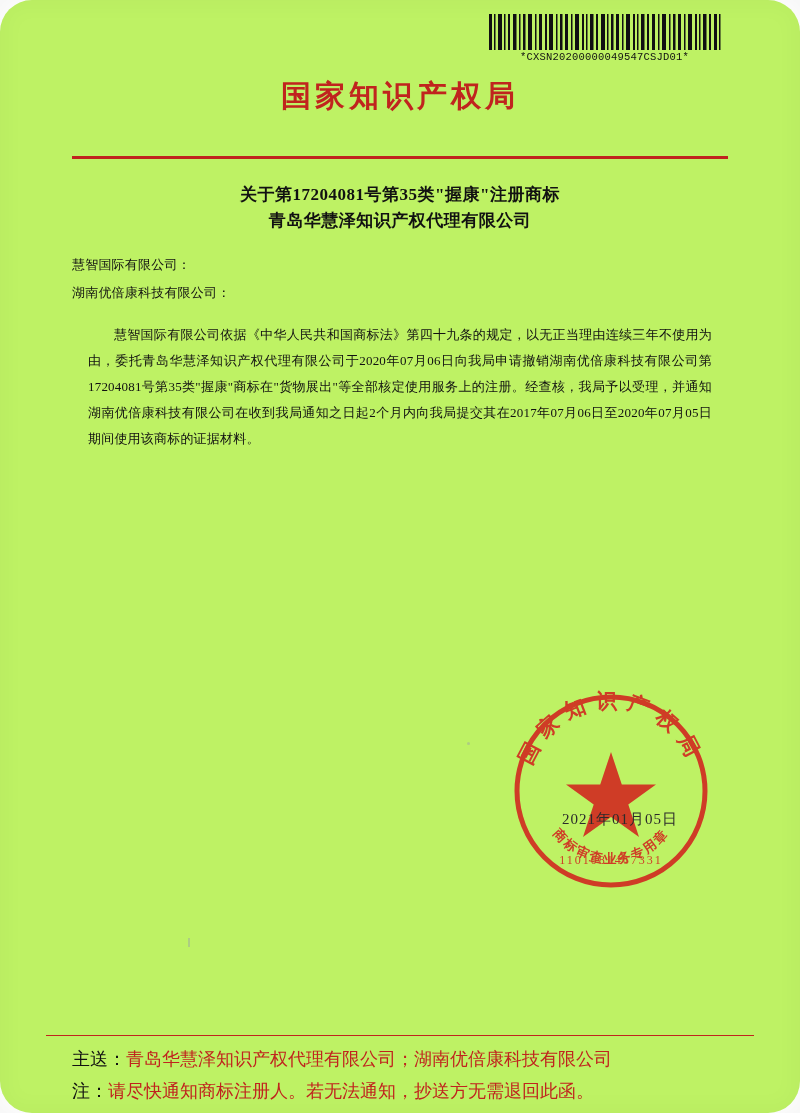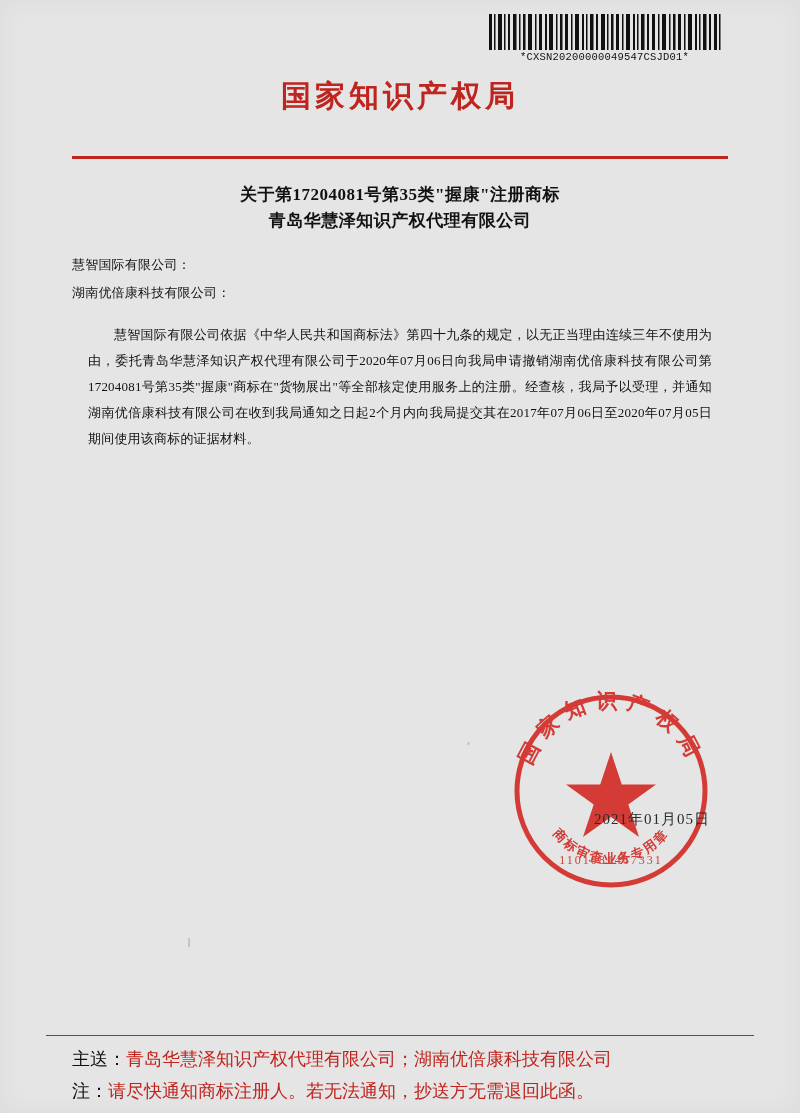--- a/index.html
+++ b/index.html
@@ -12,21 +12,22 @@
     height: 1113px;
     position: relative;
     font-family: "Liberation Serif", "DejaVu Serif", serif;
     color: #1a1a1a;
     overflow: hidden;
   }
 
   .page {
     position: absolute;
     inset: 0;
-    background: #e5e5e5;
+    background: #bef264;
+    border-radius: 32px;
   }
 
   
   .page::after {
     content: "";
     position: absolute;
     inset: 0;
     pointer-events: none;
     box-shadow: inset 0 0 28px rgba(0,0,0,0.045);
   }
@@ -128,21 +129,21 @@
     height: 206px;
     pointer-events: none;
   }
   .seal svg { display: block; }
 
   .sign-date {
     position: absolute;
     left: 530px;
     top: 810px;
     width: 180px;
-    text-align: right;
+    text-align: center;
     font-size: 15px;
     color: #2b2b2b;
     letter-spacing: 1px;
   }
 
   
   .footer-rule {
     position: absolute;
     left: 46px;
     right: 46px;

